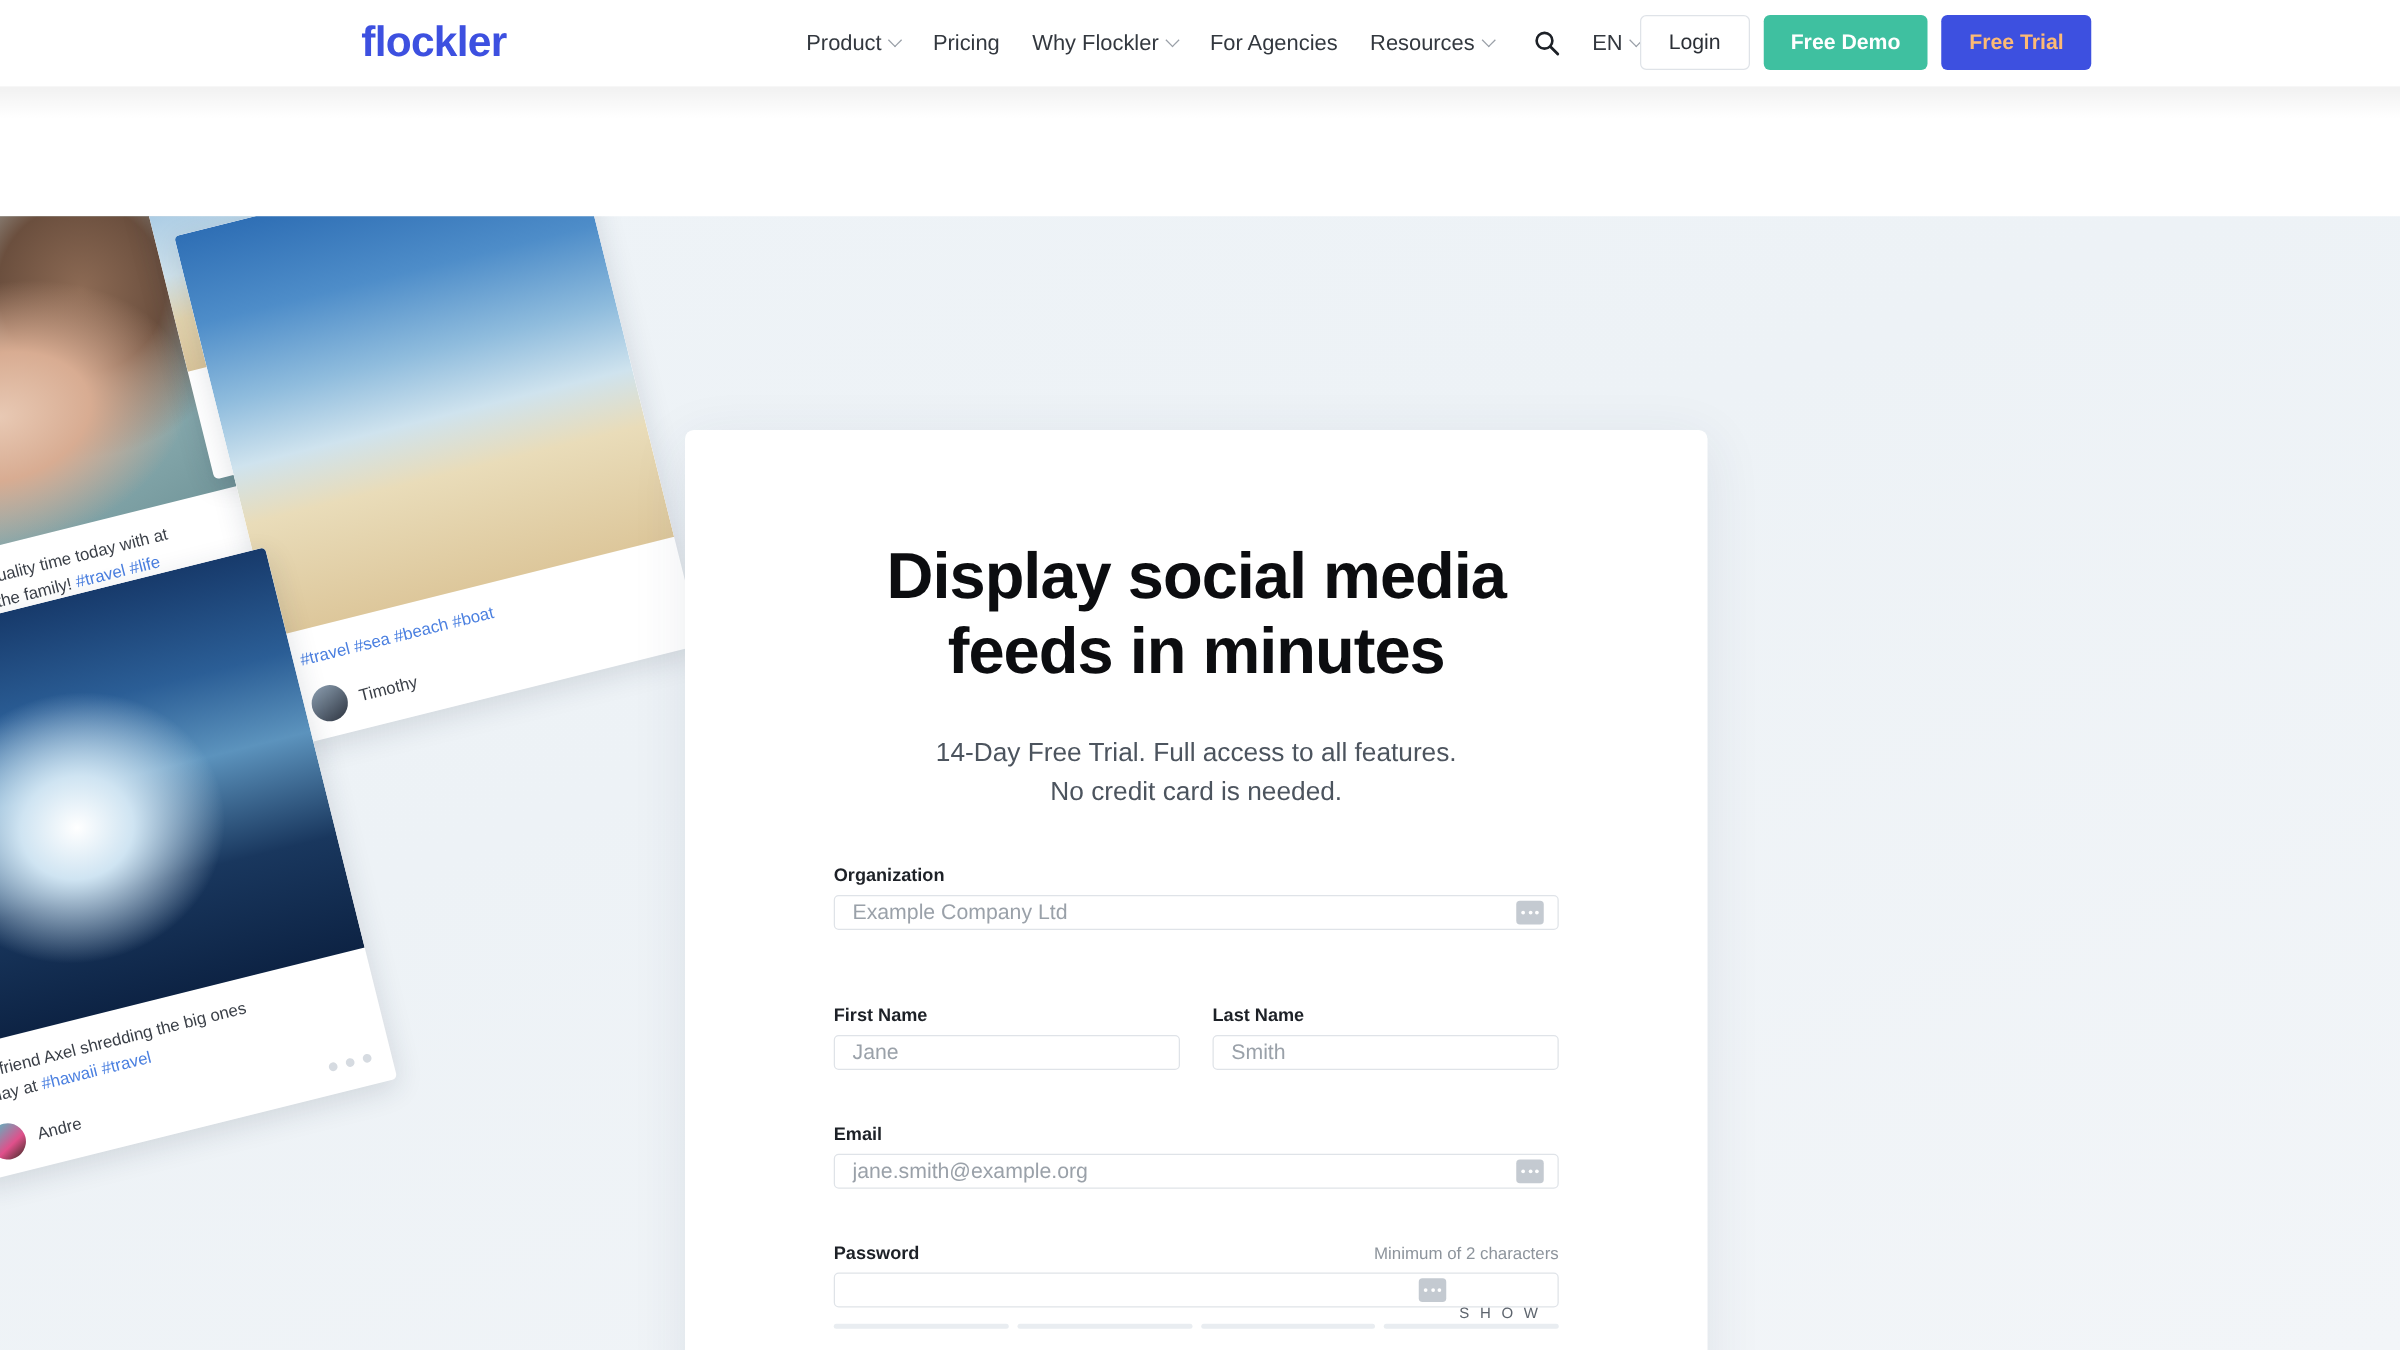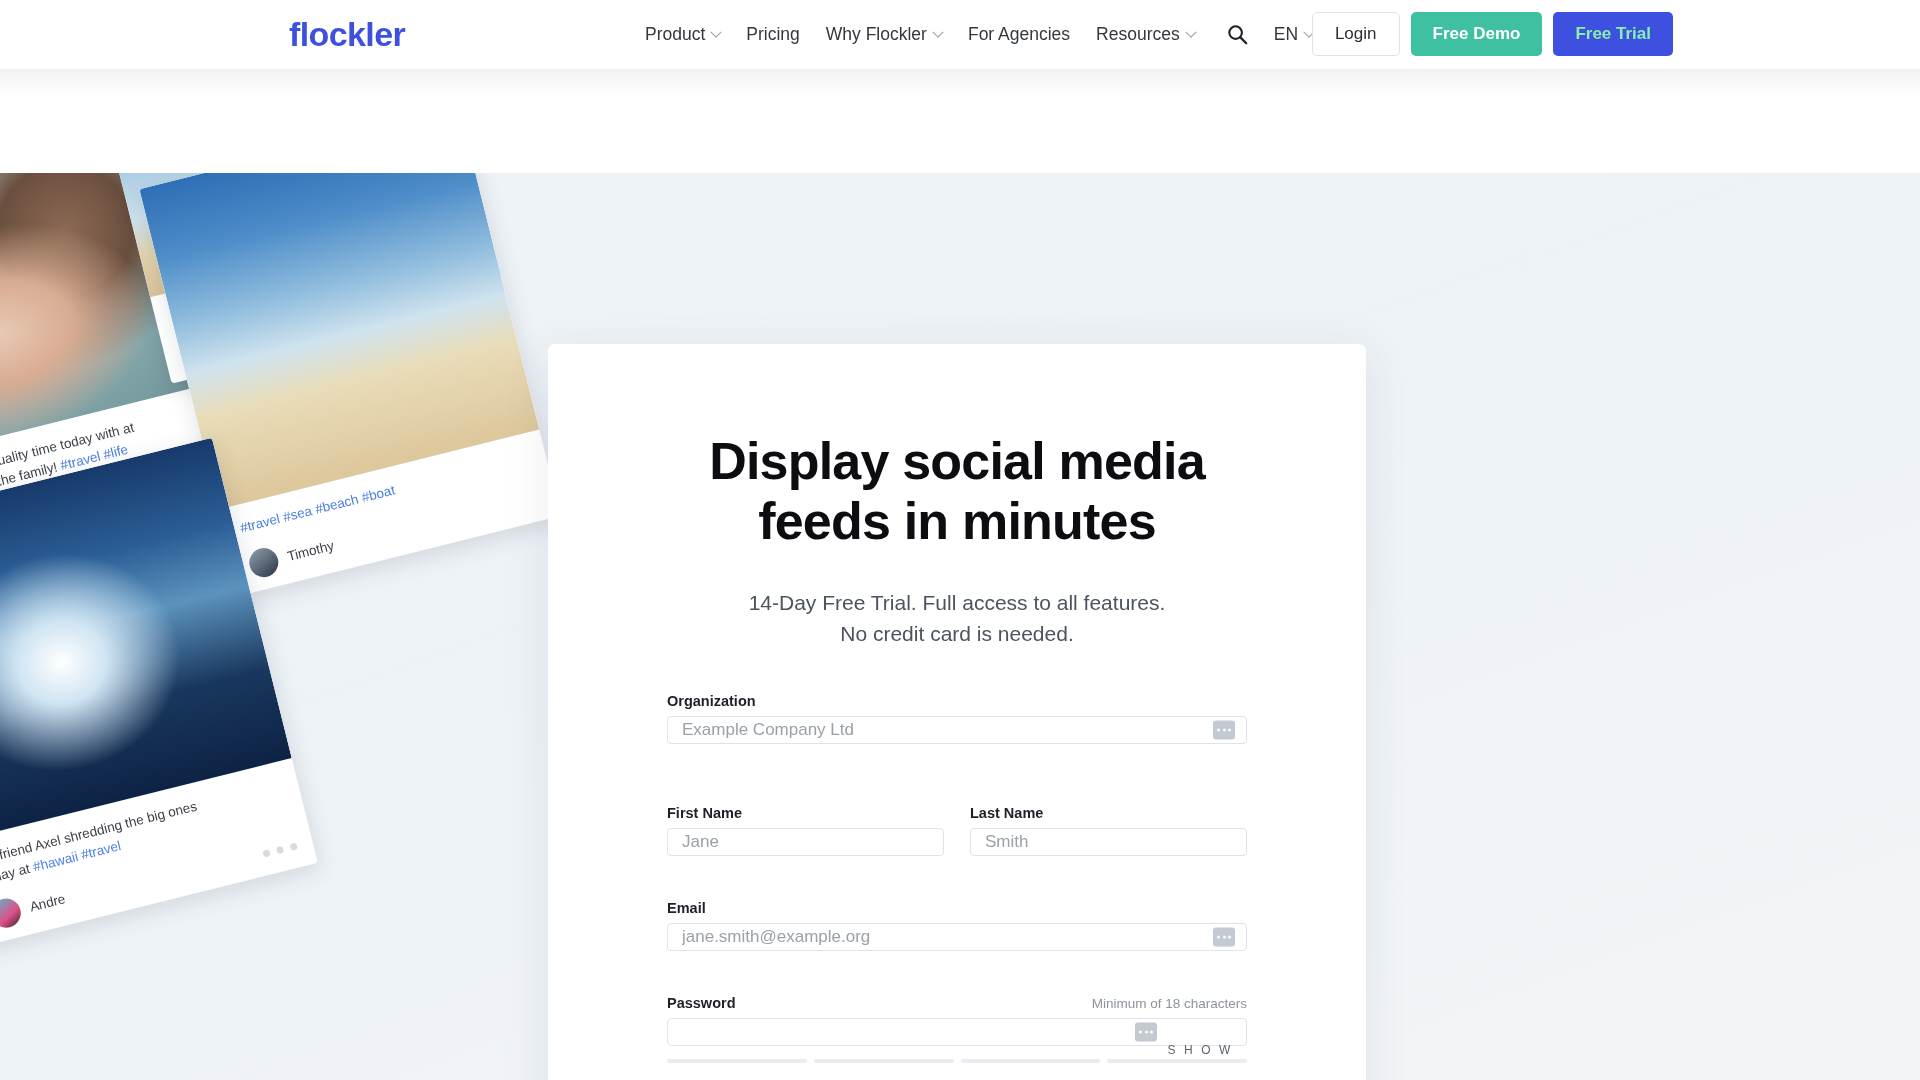--- a/index.html
+++ b/index.html
@@ -58,21 +58,21 @@
     display: flex; align-items: center; justify-content: center;
     height: 44px; border-radius: 5px;
     font-size: 17px; font-weight: 700;
     cursor: pointer; white-space: nowrap;
   }
   .btn-login {
     background: #ffffff; color: #2b2f36;
     border: 1px solid #dfe3e8; padding: 0 22px; font-weight: 400;
   }
   .btn-demo { background: #3fc0a0; color: #ffffff; padding: 0 22px; }
-  .btn-trial { background: #3d50e0; color: #86efac; padding: 0 22px; }
+  .btn-trial { background: #3d50e0; color: #fdba74; padding: 0 22px; }
 
   .header-shadow {
     position: absolute; top: 69px; left: 0;
     width: 1920px; height: 26px;
     background: linear-gradient(to bottom, rgba(0,0,0,0.055), rgba(0,0,0,0));
     z-index: 40;
   }
 
   
   .hero {
@@ -406,21 +406,21 @@
               <i></i>
               <i></i>
               <i></i>
             </div>
         </div>
       </div>
 
       <div class="field">
         <div class="flabel-row">
           <label class="flabel">Password</label>
-          <span class="fhint">Minimum of 18 characters</span>
+          <span class="fhint">Minimum of 2 characters</span>
         </div>
         <div class="inp-wrap">
           <input class="inp" type="password" placeholder="" style="">
           <div class="autofill pw-autofill">
               <i></i>
               <i></i>
               <i></i>
             </div>
           <span class="pw-show">S H O W</span>
         </div>

